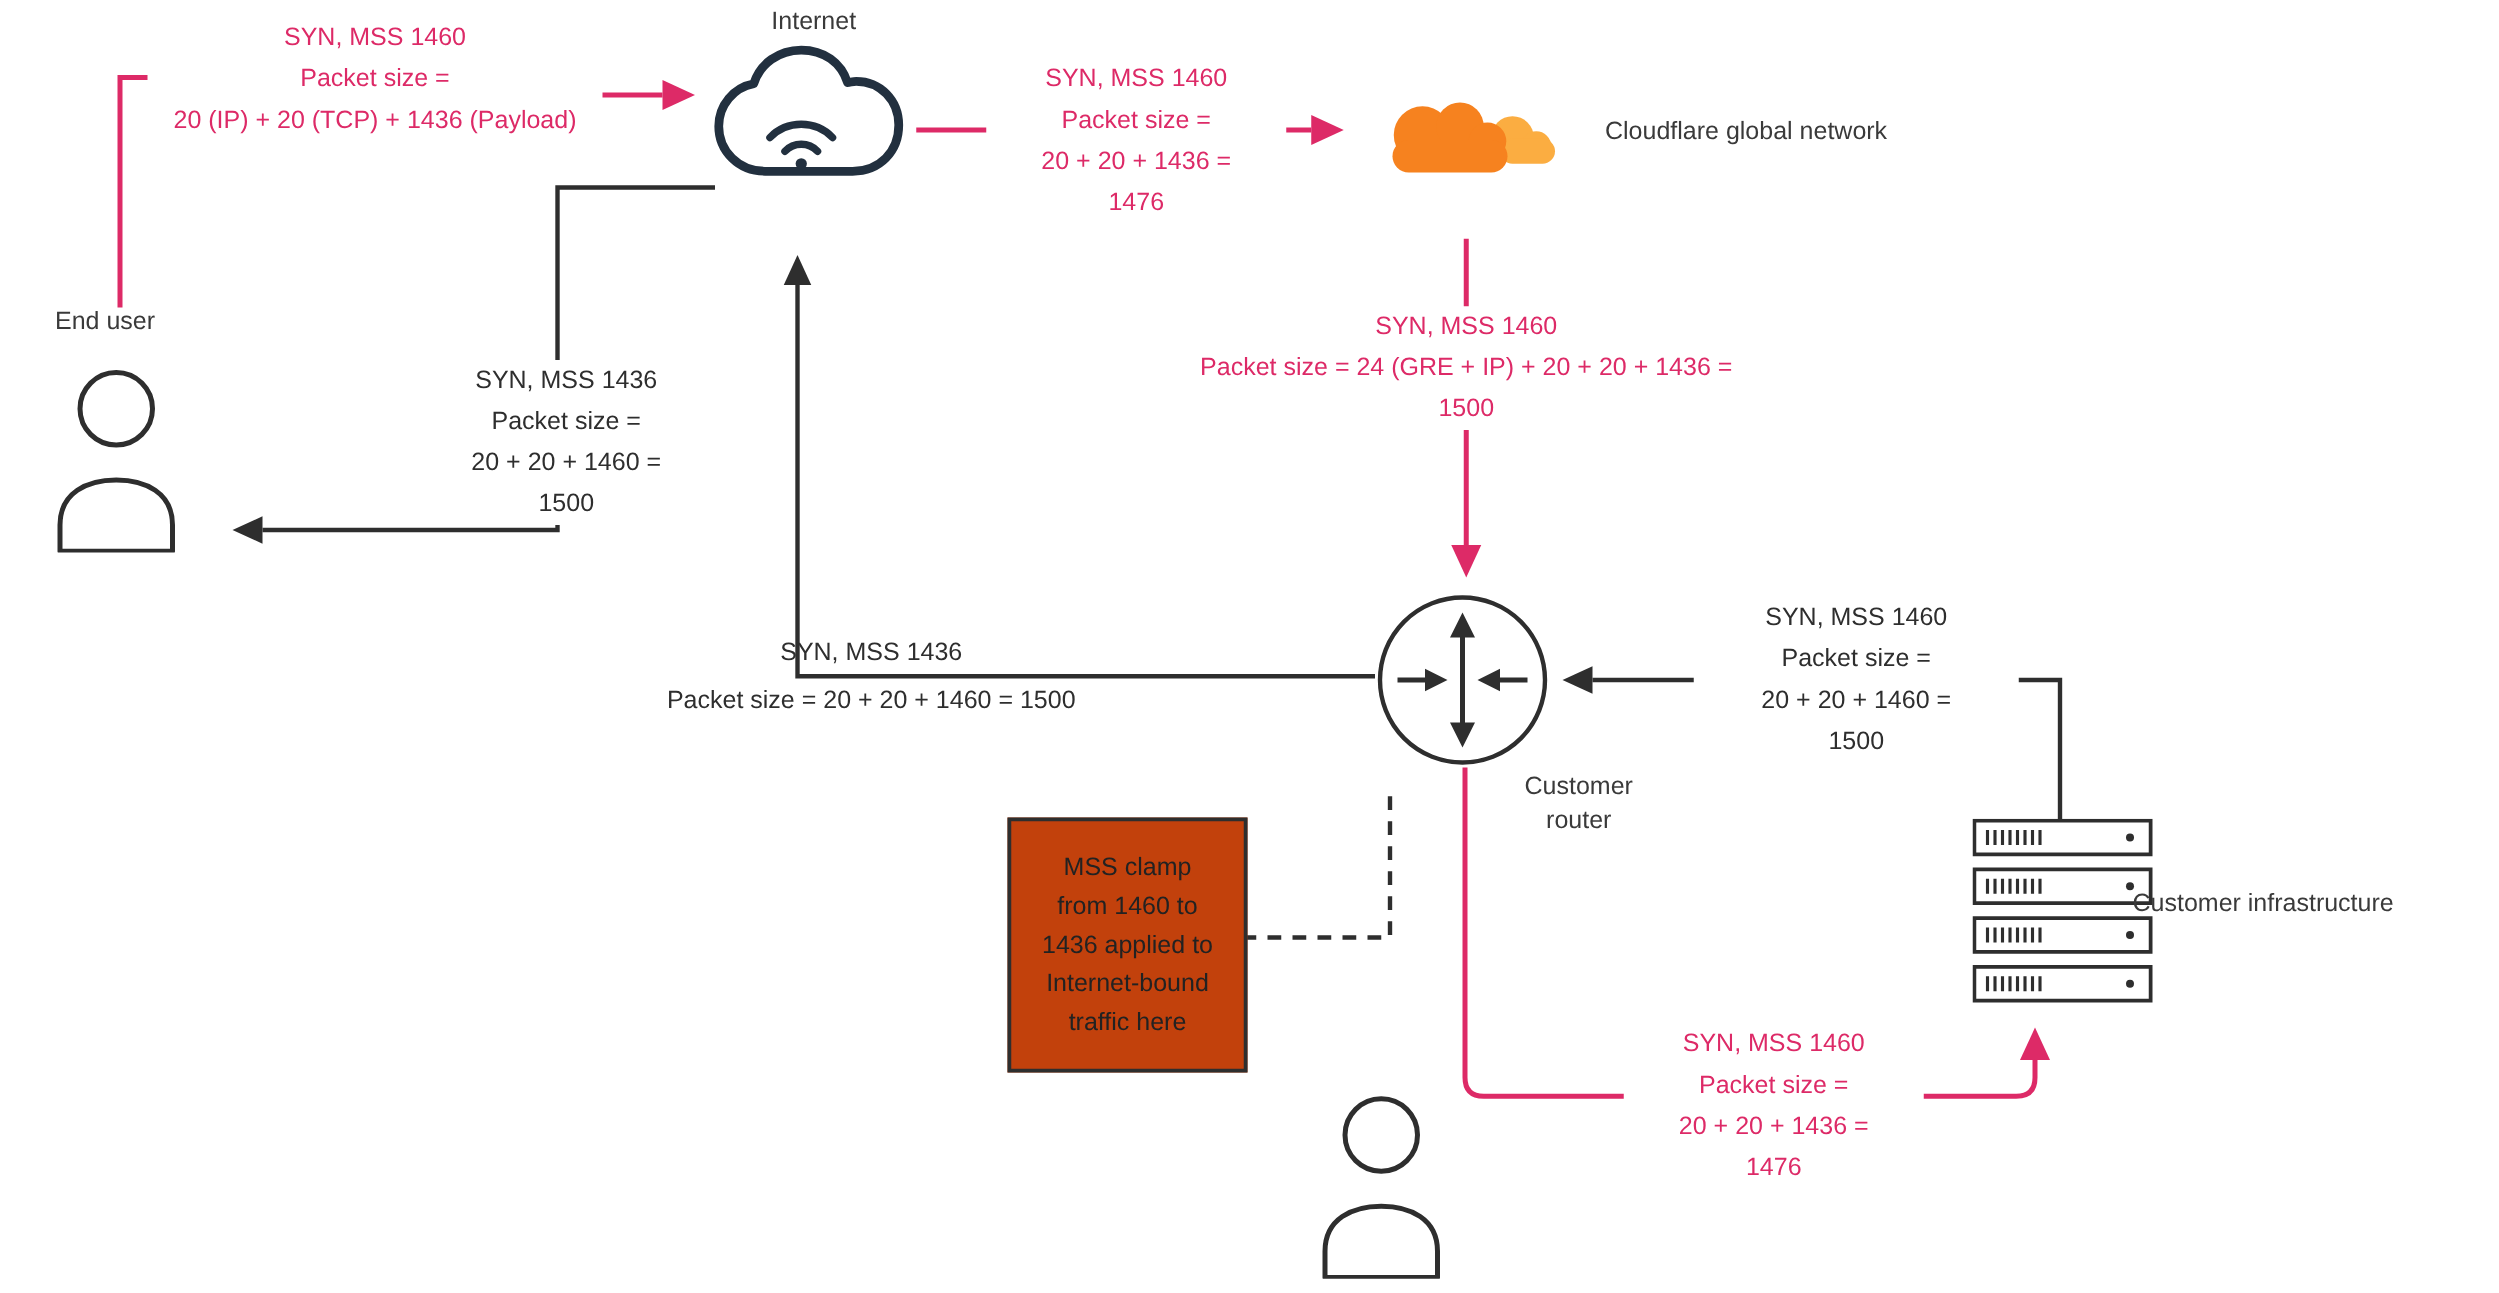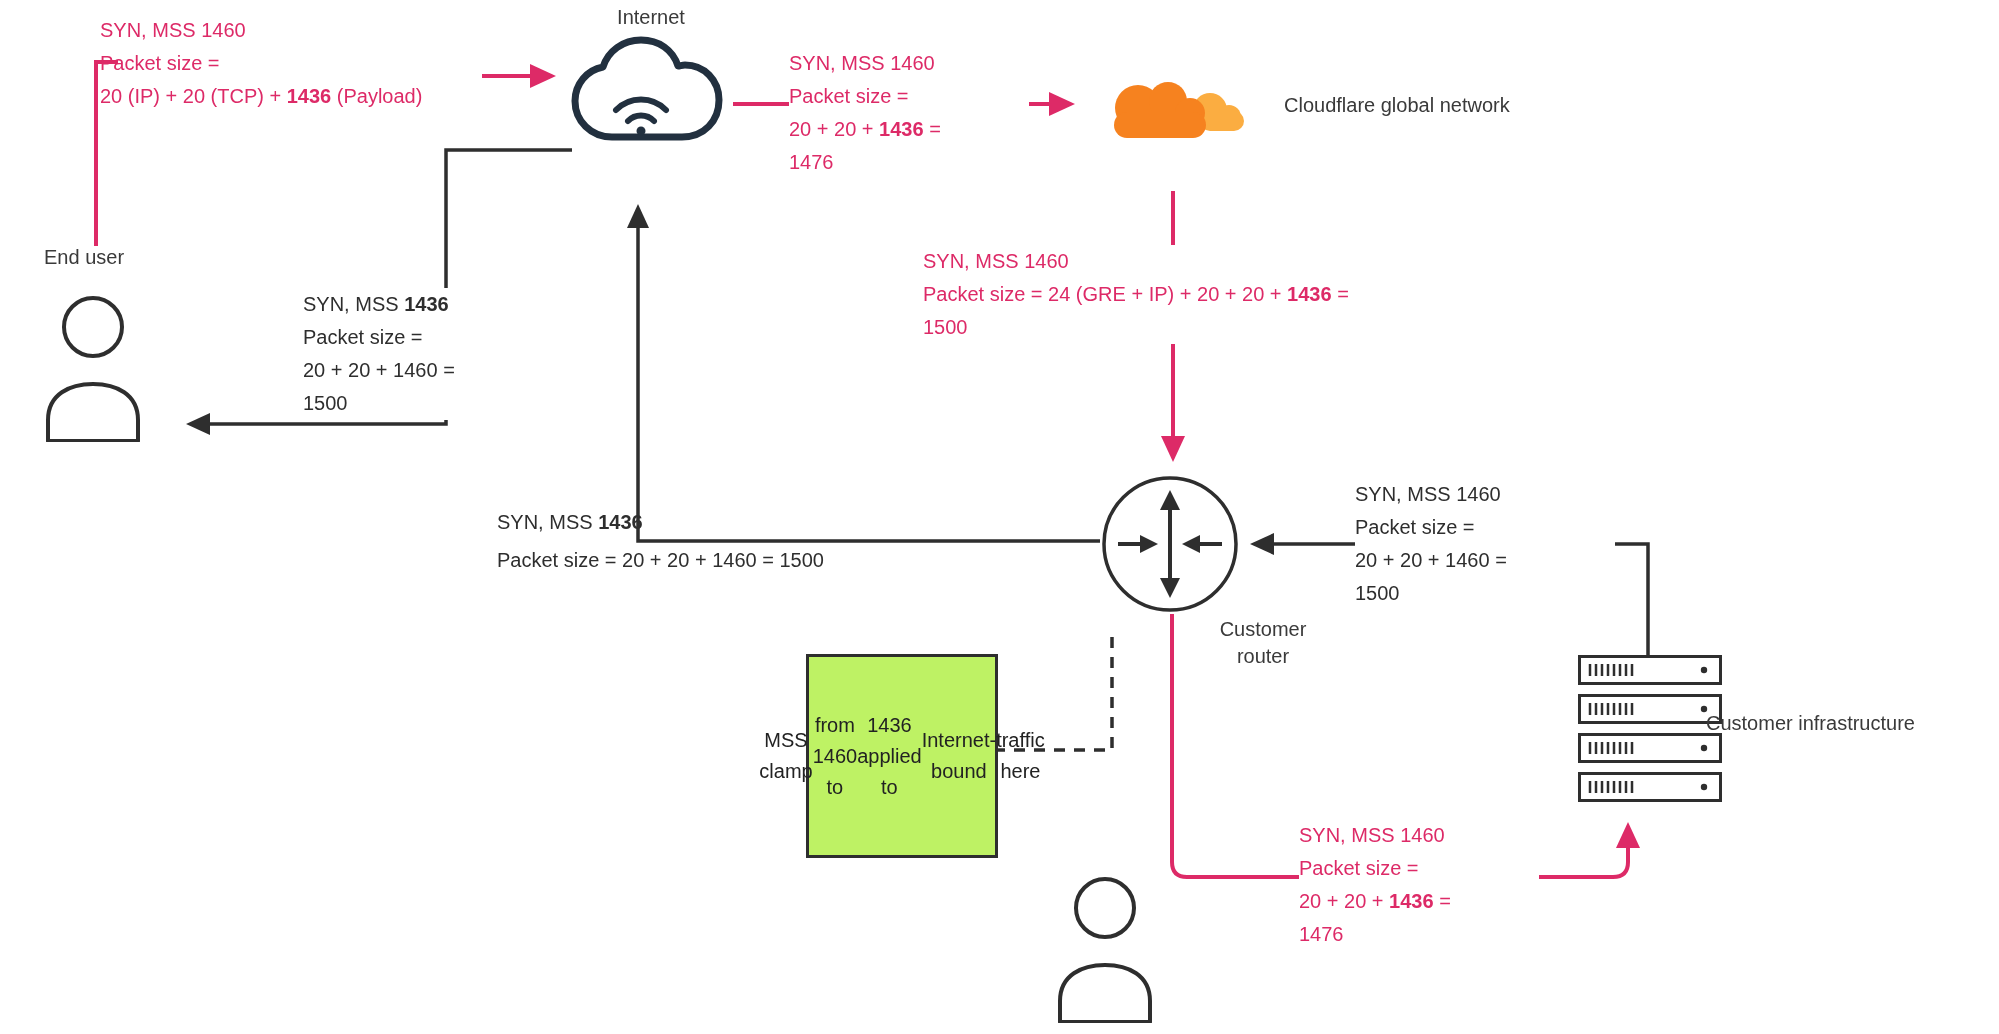--- a/index.html
+++ b/index.html
@@ -10,31 +10,31 @@
     color:var(--text,#3a3a3a);
   }
   .overlay{position:absolute;left:0;top:0;z-index:1}
   .ln-pink{stroke:var(--pink);stroke-width:4;fill:none}
   .ln-dark{stroke:var(--dark);stroke-width:3.5;fill:none}
   .ln-dash{stroke:var(--dark);stroke-width:3.5;fill:none;stroke-dasharray:11 9}
   .ah-pink{fill:var(--pink)}
   .ah-dark{fill:var(--dark)}
   .node-icon{position:absolute;z-index:2}
   .label{position:absolute;z-index:3;font-size:20px;line-height:33px}
-  .flow{text-align:left}
+  .flow{text-align:center}
   .pink{color:var(--pink)}
   .dark{color:var(--dark)}
   .bg{background:#ffffff}
-  .b{font-weight:700}
+  .b{font-weight:400}
   .lh38{line-height:38px}
   .node-label{color:var(--text);line-height:27px}
   .center{text-align:center}
   .mss-box{
-    position:absolute;z-index:3;border:3px solid var(--dark);background:#bef264;
-    display:flex;flex-direction:row;align-items:center;justify-content:center;
+    position:absolute;z-index:3;border:3px solid var(--dark);background:#c2410c;
+    display:flex;flex-direction:column;align-items:center;justify-content:center;
     text-align:center;font-size:20px;line-height:31px;color:#222222;
   }
 </style>
 </head>
 <body>
 
 <div>
 
   <svg class="overlay" width="1999" height="1034" viewBox="0 0 1999 1034">
 

